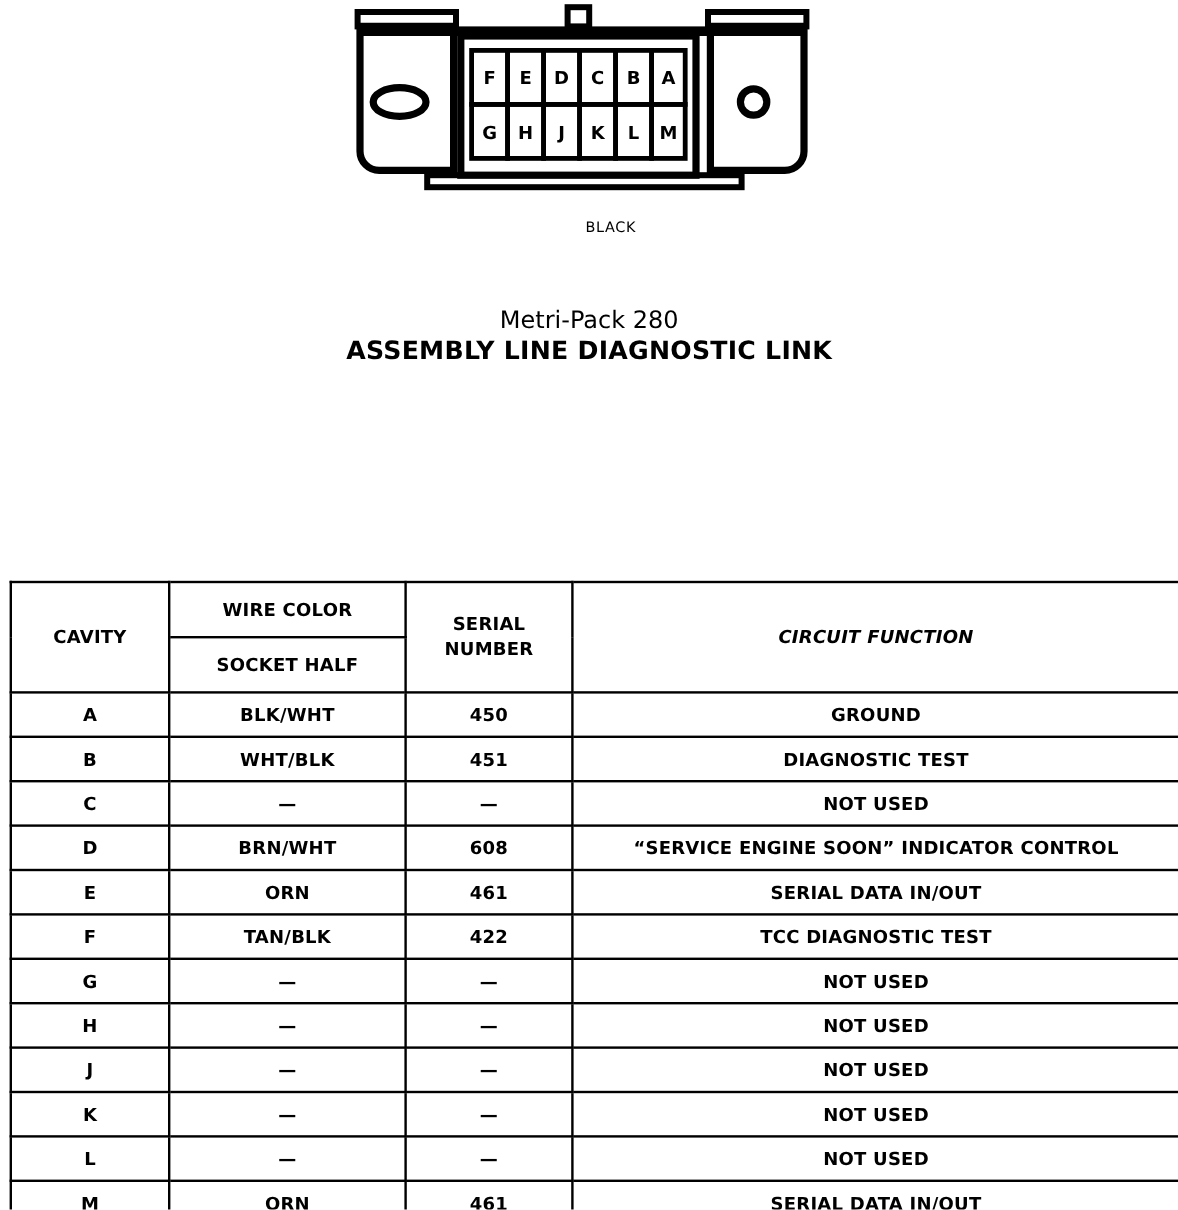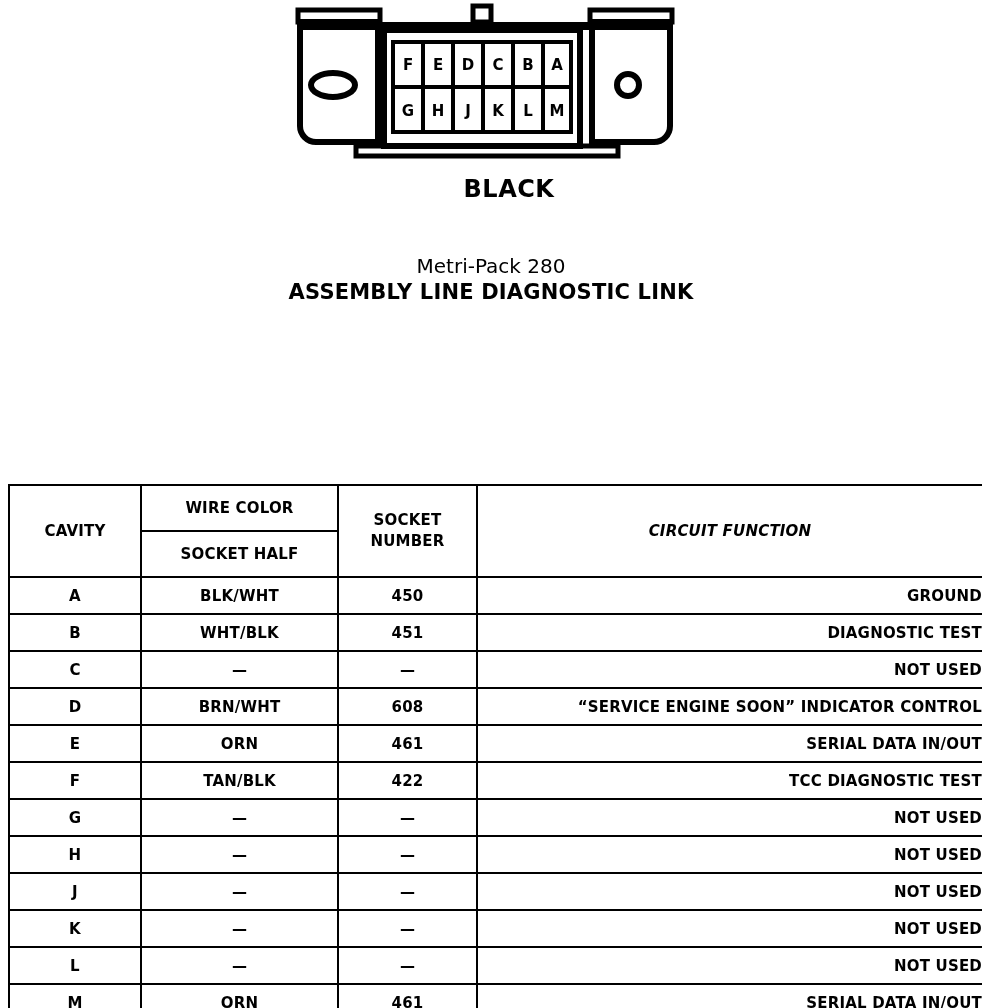--- a/index.html
+++ b/index.html
@@ -36,22 +36,22 @@
 
   
   .titles {
     position: absolute;
     left: 0;
     top: 176px;
     width: 982px;
     text-align: center;
   }
   .color-label {
-    font-size: 24px;
-    font-weight: bold;
+    font-size: 12px;
+    font-weight: normal;
     letter-spacing: 0.5px;
     line-height: 26px;
     padding-left: 36px;
   }
   .subtitle-small {
     font-size: 20px;
     font-weight: normal;
     line-height: 22px;
     margin-top: 53px;
   }
@@ -96,21 +96,21 @@
   .hdr-func    { height: 88px; }
 
   .pin-table tbody td {
     height: 35px;
     font-size: 15px;
     letter-spacing: 0.2px;
   }
   .cell-cavity  { text-align: center; }
   .cell-wire    { text-align: center; }
   .cell-circuit { text-align: center; }
-  .cell-func    { text-align: right; padding-left: 10px; }
+  .cell-func    { text-align: center; padding-left: 10px; }
 </style>
 </head>
 <body>
 
 <div class="connector-wrap">
   <svg class="connector-svg" width="982" height="170" viewBox="0 0 982 170">
 
     <rect x="473" y="6" width="18" height="16" fill="none" stroke="#000" stroke-width="5"></rect>
 
     <path d="M 300 22 L 378 22 L 378 142 L 316 142 A 16 16 0 0 1 300 126 Z" fill="none" stroke="#000" stroke-width="6"></path>
@@ -167,21 +167,21 @@
   <div class="subtitle-small">Metri-Pack 280</div>
   <div class="title-main">ASSEMBLY LINE DIAGNOSTIC LINK</div>
 </div>
 
 <table class="pin-table">
   <thead>
     <tr>
       <th class="th-cavity hdr-cavity" rowspan="2">CAVITY</th>
       <th class="th-wire hdr-wire">WIRE COLOR</th>
       <th class="th-circuit hdr-circuit" rowspan="2">
-        <div>SOCKET</div>
+        <div>SERIAL</div>
         <div>NUMBER</div>
       </th>
       <th class="th-function hdr-func" rowspan="2">CIRCUIT FUNCTION</th>
     </tr>
     <tr>
       <th class="th-wire hdr-socket">SOCKET HALF</th>
     </tr>
   </thead>
   <tbody id="table-body">
       <tr>

